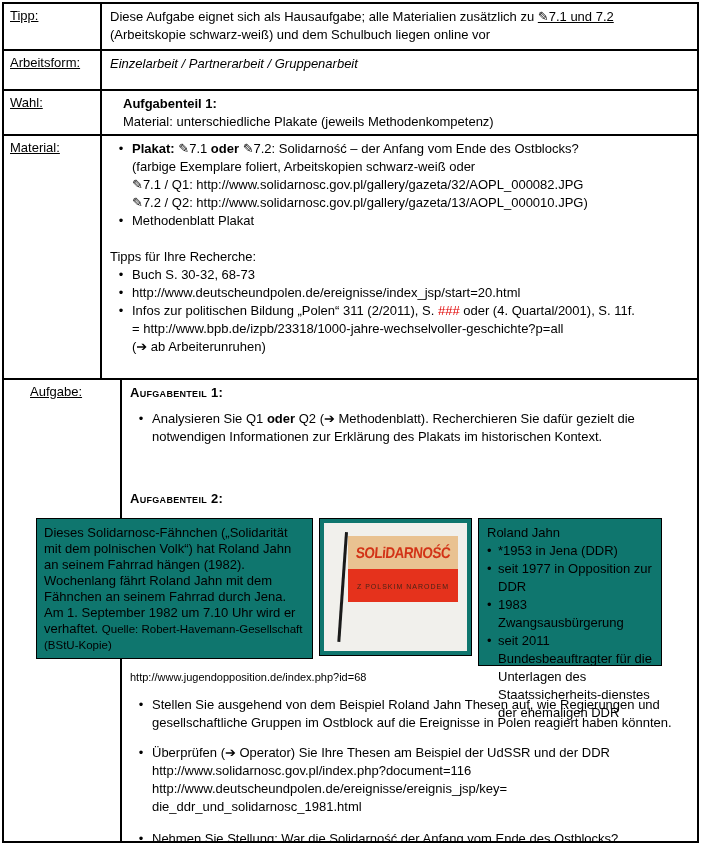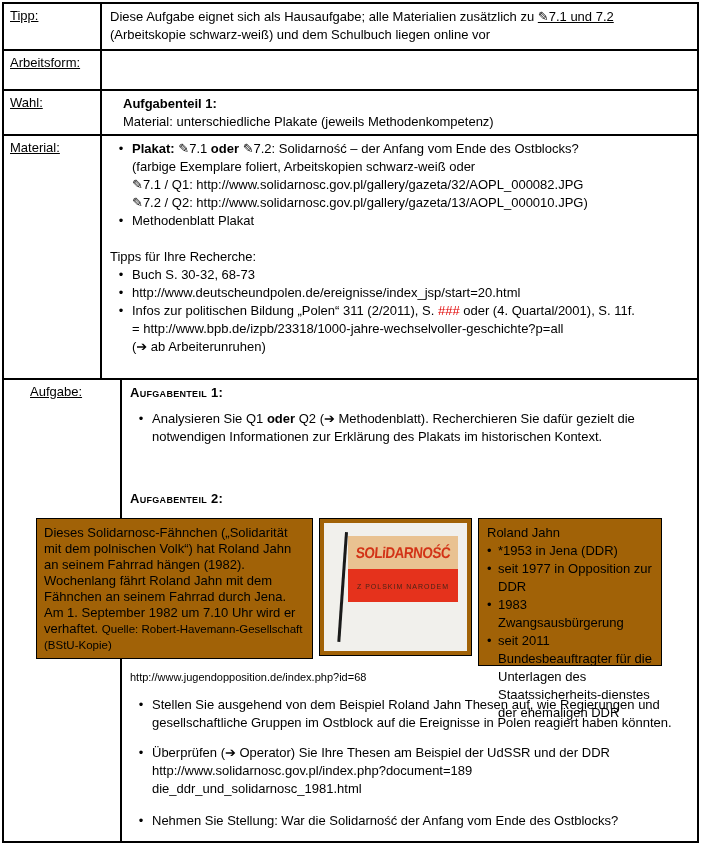--- a/index.html
+++ b/index.html
@@ -52,21 +52,21 @@
   .mt14 { margin-top:14px; }
   .h2gap { margin-top:44px; }
   
   .boxes-row {
     position:relative;
     display:flex; gap:6px;
     margin-left:-94px;
     margin-top:10px;
     align-items:flex-start;
   }
-  .fbox { box-sizing:border-box; background:#a16207; border:1px solid #000; flex:none; }
+  .fbox { box-sizing:border-box; background:#0f766e; border:1px solid #000; flex:none; }
   .caption-box {
     width:277px; height:141px;
     padding:6px 7px;
     line-height:16px; overflow:hidden;
   }
   .caption-box .src { font-size:11.5px; }
   .photo-box { width:153px; height:138px; padding:4px; }
   .photo {
     position:relative; width:100%; height:100%;
     background:var(--photo_bg,#f1f0ec);
@@ -111,20 +111,23 @@
       <span>Tipp:</span>
     </div>
     <div class="content-cell">
       <span>Diese Aufgabe eignet sich als Hausaufgabe; alle Materialien zusätzlich zu </span><span class="u">✎7.1 und 7.2</span><span> (Arbeitskopie schwarz-weiß) und dem Schulbuch liegen online vor</span>
     </div>
   </div>
 
   <div class="row r-arbeitsform">
     <div class="label-cell">
       <span>Arbeitsform:</span>
+    </div>
+    <div class="content-cell">
+      <span class="italic">Einzelarbeit / Partnerarbeit / Gruppenarbeit</span>
     </div>
   </div>
 
   <div class="row r-wahl">
     <div class="label-cell">
       <span>Wahl:</span>
     </div>
     <div class="content-cell">
       <div class="b">Aufgabenteil 1:</div>
       <div>Material: unterschiedliche Plakate (jeweils Methodenkompetenz)</div>
@@ -224,21 +227,22 @@
 
       <div class="bl mt10">
         <div class="dot">•</div>
         <div class="bt">Stellen Sie ausgehend von dem Beispiel Roland Jahn Thesen auf, wie Regierungen und gesellschaftliche Gruppen im Ostblock auf die Ereignisse in Polen reagiert haben könnten.</div>
       </div>
 
       <div class="bl mt12">
         <div class="dot">•</div>
         <div class="bt">
           <div>Überprüfen (➔ Operator) Sie Ihre Thesen am Beispiel der UdSSR und der DDR</div>
-          <div>http://www.solidarnosc.gov.pl/index.php?document=189</div>
+          <div>http://www.solidarnosc.gov.pl/index.php?document=116</div>
+          <div>http://www.deutscheundpolen.de/ereignisse/ereignis_jsp/key=</div>
           <div>die_ddr_und_solidarnosc_1981.html</div>
         </div>
       </div>
 
       <div class="bl mt14">
         <div class="dot">•</div>
         <div class="bt">Nehmen Sie Stellung: War die Solidarność der Anfang vom Ende des Ostblocks?</div>
       </div>
     </div>
   </div>

